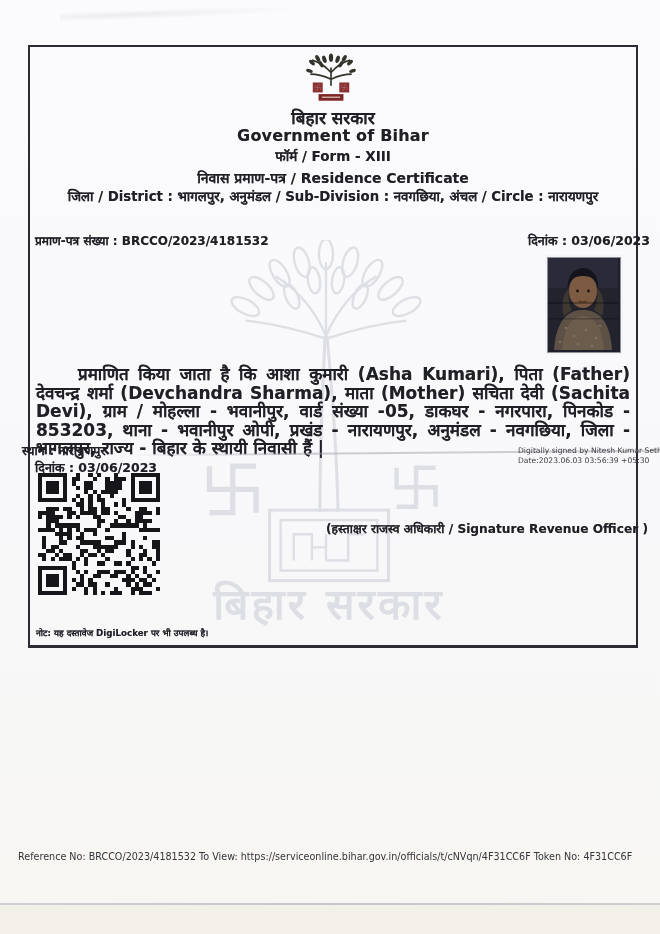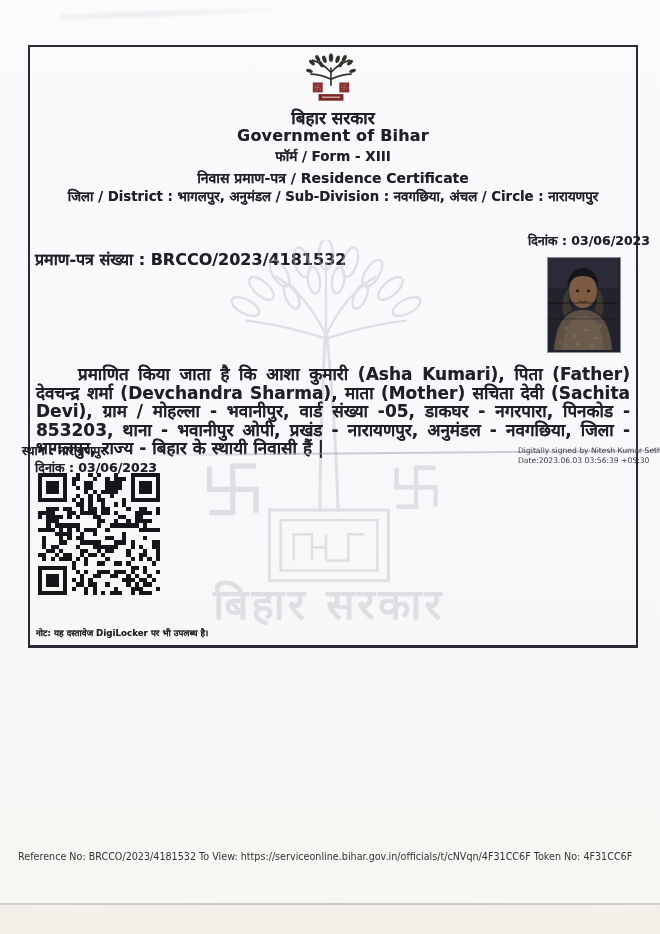--- a/index.html
+++ b/index.html
@@ -15,21 +15,21 @@
   .cert-box{
     left:28px;top:45px;width:606px;height:598px;
     border:2px solid #2b2b33;border-bottom-width:3px;
     background:transparent;
   }
   .org-hindi{top:106px;font-size:17px;}
   .org-eng{top:126px;font-size:16px;letter-spacing:.2px;}
   .form-line{top:147px;font-size:13.5px;}
   .cert-title{top:168px;font-size:14px;}
   .jurisdiction{top:187px;font-size:13.3px;}
-  .cert-no{left:35px;top:248px;font-size:16px;}
+  .cert-no{left:35px;top:232px;font-size:12px;}
   .issue-date{top:232px;right:26px;font-size:12.5px;}
   .photo-frame{left:547px;top:257px;width:72px;height:94px;border:1px solid #8f8f96;background:#20202c;box-shadow:0 0 0 2px #f5f5f7;}
   .watermark{left:168px;top:240px;width:322px;height:388px;opacity:.42;pointer-events:none;}
   .body-par{
     left:36px;top:365px;width:594px;
     font-size:17px;line-height:18.6px;text-align:justify;text-indent:42px;
   }
   .place-line{left:22px;top:442px;font-size:12.5px;}
   .date-line2{left:35px;top:459px;font-size:12.5px;}
   .digsig{left:474px;top:446px;width:162px;font-size:7.6px;line-height:9.6px;color:#3e3e46;white-space:nowrap;overflow:hidden;margin-left:44px;}
@@ -564,20 +564,21 @@
       <rect x="3" y="24" width="1" height="1" fill="#15151a"></rect>
       <rect x="4" y="24" width="1" height="1" fill="#15151a"></rect>
       <rect x="2" y="25" width="1" height="1" fill="#15151a"></rect>
       <rect x="3" y="25" width="1" height="1" fill="#15151a"></rect>
       <rect x="4" y="25" width="1" height="1" fill="#15151a"></rect>
       <rect x="2" y="26" width="1" height="1" fill="#15151a"></rect>
       <rect x="3" y="26" width="1" height="1" fill="#15151a"></rect>
       <rect x="4" y="26" width="1" height="1" fill="#15151a"></rect>
     </svg>
 
+  <div class="abs b officer-line">(हस्ताक्षर राजस्व अधिकारी / Signature Revenue Officer )</div>
 
   <div class="abs b note2">नोट: यह दस्तावेज DigiLocker पर भी उपलब्ध है।</div>
 
   <div class="abs ref-line">Reference No: BRCCO/2023/4181532 To View: https://serviceonline.bihar.gov.in/officials/t/cNVqn/4F31CC6F Token No: 4F31CC6F</div>
 
   <div class="abs paper-edge-line"></div>
   <div class="abs paper-bottom"></div>
 
 </div>
 

